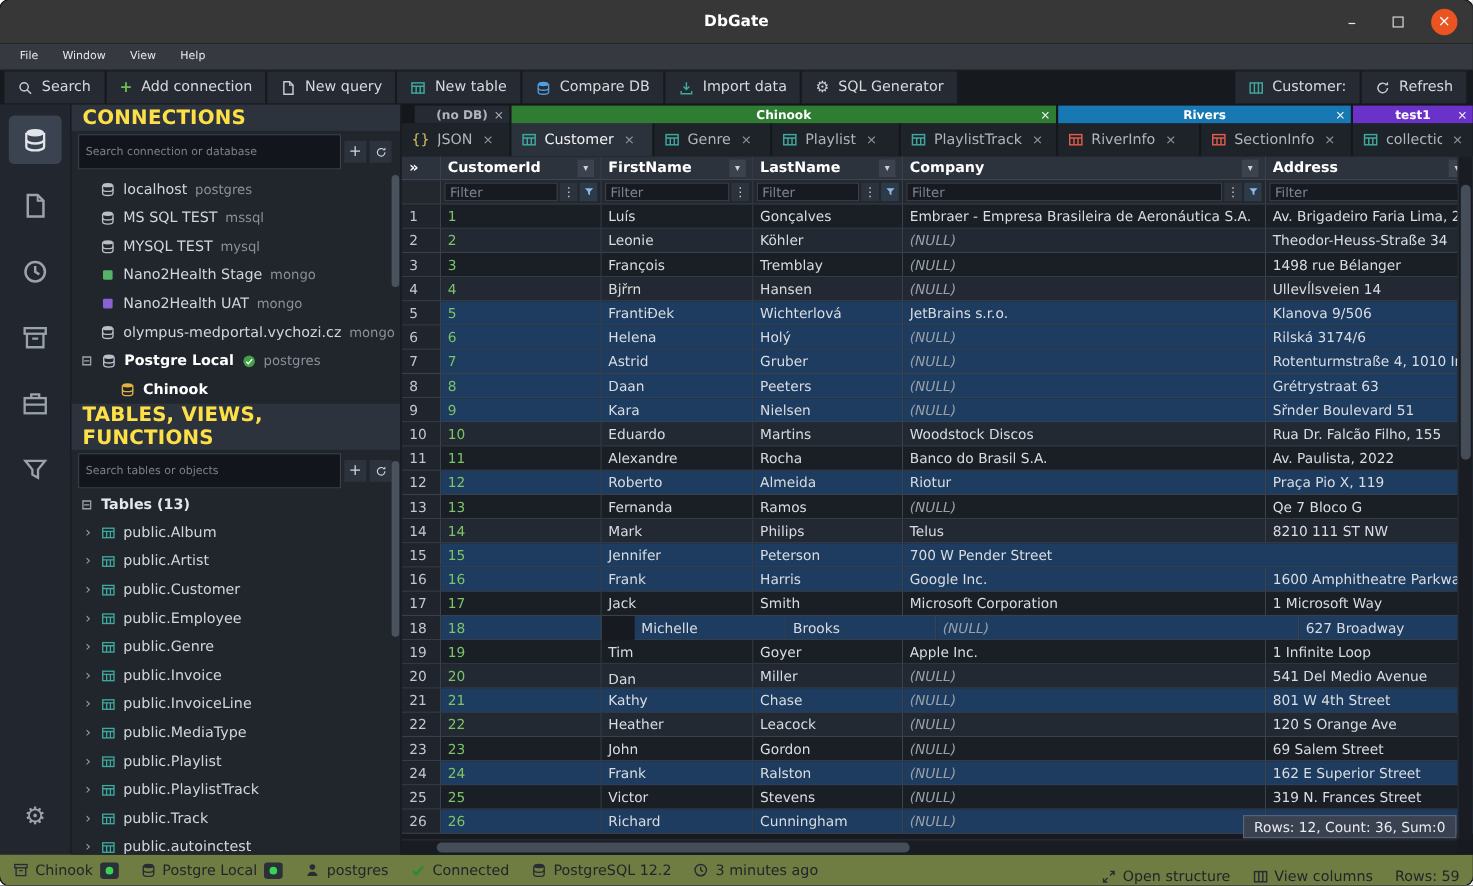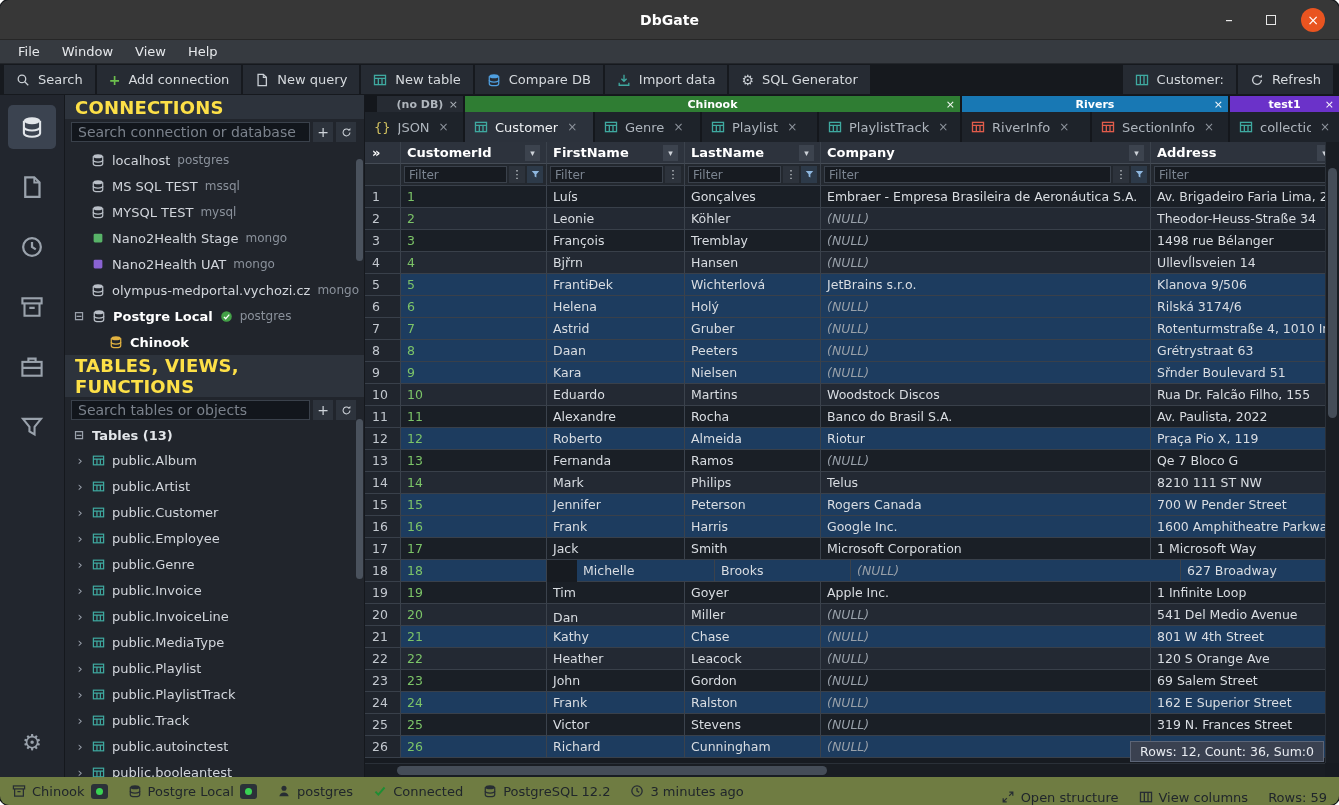--- a/index.html
+++ b/index.html
@@ -15,21 +15,21 @@
   .tb-title { position:absolute; left:0; right:0; text-align:center; font-weight:bold; color:#ffffff; font-size:14px; }
   .tb-controls { margin-left:auto; display:flex; align-items:center; gap:18px; padding-right:14px; z-index:2; }
   .ctl { width:24px; height:24px; border-radius:50%; display:flex; align-items:center; justify-content:center;
          color:#e8e8e8; font-size:15px; }
   .ctl.close { background:#e95420; color:#fff; font-size:14px; }
   .maxbox { width:10px; height:10px; border:1.4px solid #e6e6e6; display:inline-block; }
 
   
   .menubar { flex:0 0 24px; background:#363a40; display:flex; align-items:center; padding-left:8px; gap:2px;
              border-bottom:1px solid #23262b; }
-  .menu-item { padding:2px 10px; color:#e6e8eb; font-size:13px; }
+  .menu-item { padding:2px 10px; color:#e6e8eb; font-size:10px; }
 
   
   .toolbar { flex:0 0 31px; background:#16191e; display:flex; align-items:stretch; padding:0 4px; }
   .tool-btn { display:flex; align-items:center; gap:8px; padding:0 12px; margin:1px 2px 1px 0;
               background:#262b33; color:#d6dade; font-size:13px; white-space:nowrap; }
   .toolbar .spacer { flex:1; }
 
   
   .main { flex:1; display:flex; min-height:0; }
 
@@ -40,21 +40,21 @@
   .rail-btn.active { background:#3b4350; color:#e2e6ea; }
   .rail-bottom { margin-top:auto; margin-bottom:12px; }
 
   
   .sidebar { width:300px; background:#21252c; border-right:1px solid #15181d; display:flex;
              flex-direction:column; overflow:hidden; position:relative; }
   .side-header { flex:0 0 24px; background:#2d333c; color:#fde047; font-weight:bold; font-size:18px;
                  display:flex; align-items:center; padding:0 10px; letter-spacing:.2px; }
   .search-row { flex:0 0 26px; display:flex; align-items:center; gap:3px; padding:3px 8px 3px 6px; }
   .search-input { flex:1; min-width:0; background:#12161c; border:1px solid #3a414b; color:#c6ccd3;
-                  font-size:14px; height:20px; padding:0 6px; font-family:inherit; }
+                  font-size:10px; height:32px; padding:0 6px; font-family:inherit; }
   .search-input::placeholder { color:#7b828c; }
   .search-btn { width:20px; height:20px; background:#2d333c; color:#cfd4da; display:flex; align-items:center;
                 justify-content:center; font-size:14px; flex:0 0 auto; }
   .conn-list { flex:0 0 auto; padding-top:2px; }
   .conn-item { height:26px; display:flex; align-items:center; gap:7px; padding-left:26px; font-size:13px;
                color:#d2d6dc; white-space:nowrap; overflow:hidden; }
   .conn-item.bold { font-weight:bold; color:#ffffff; }
   .conn-item.has-glyph { padding-left:8px; }
   .conn-item.db-item { padding-left:44px; }
   .conn-type { color:#8a919b; font-size:12px; font-weight:normal; }
@@ -1017,23 +1017,20 @@
               </div>
               <div class="g-cell g-data id" style="flex: 0 0 146px;">
                 <span>15</span>
               </div>
               <div class="g-cell g-data" style="flex: 0 0 138px;">
                 <span>Jennifer</span>
               </div>
               <div class="g-cell g-data" style="flex: 0 0 136px;">
                 <span>Peterson</span>
               </div>
-              <div class="g-cell g-data" style="flex: 0 0 330px;">
-                <span>Rogers Canada</span>
-              </div>
               <div class="g-cell g-data" style="flex: 1 1 auto;">
                 <span>700 W Pender Street</span>
               </div>
             </div>
             <div class="g-row even selected">
               <div class="g-cell g-rownum">
                 <span>16</span>
               </div>
               <div class="g-cell g-data id" style="flex: 0 0 146px;">
                 <span>16</span>

